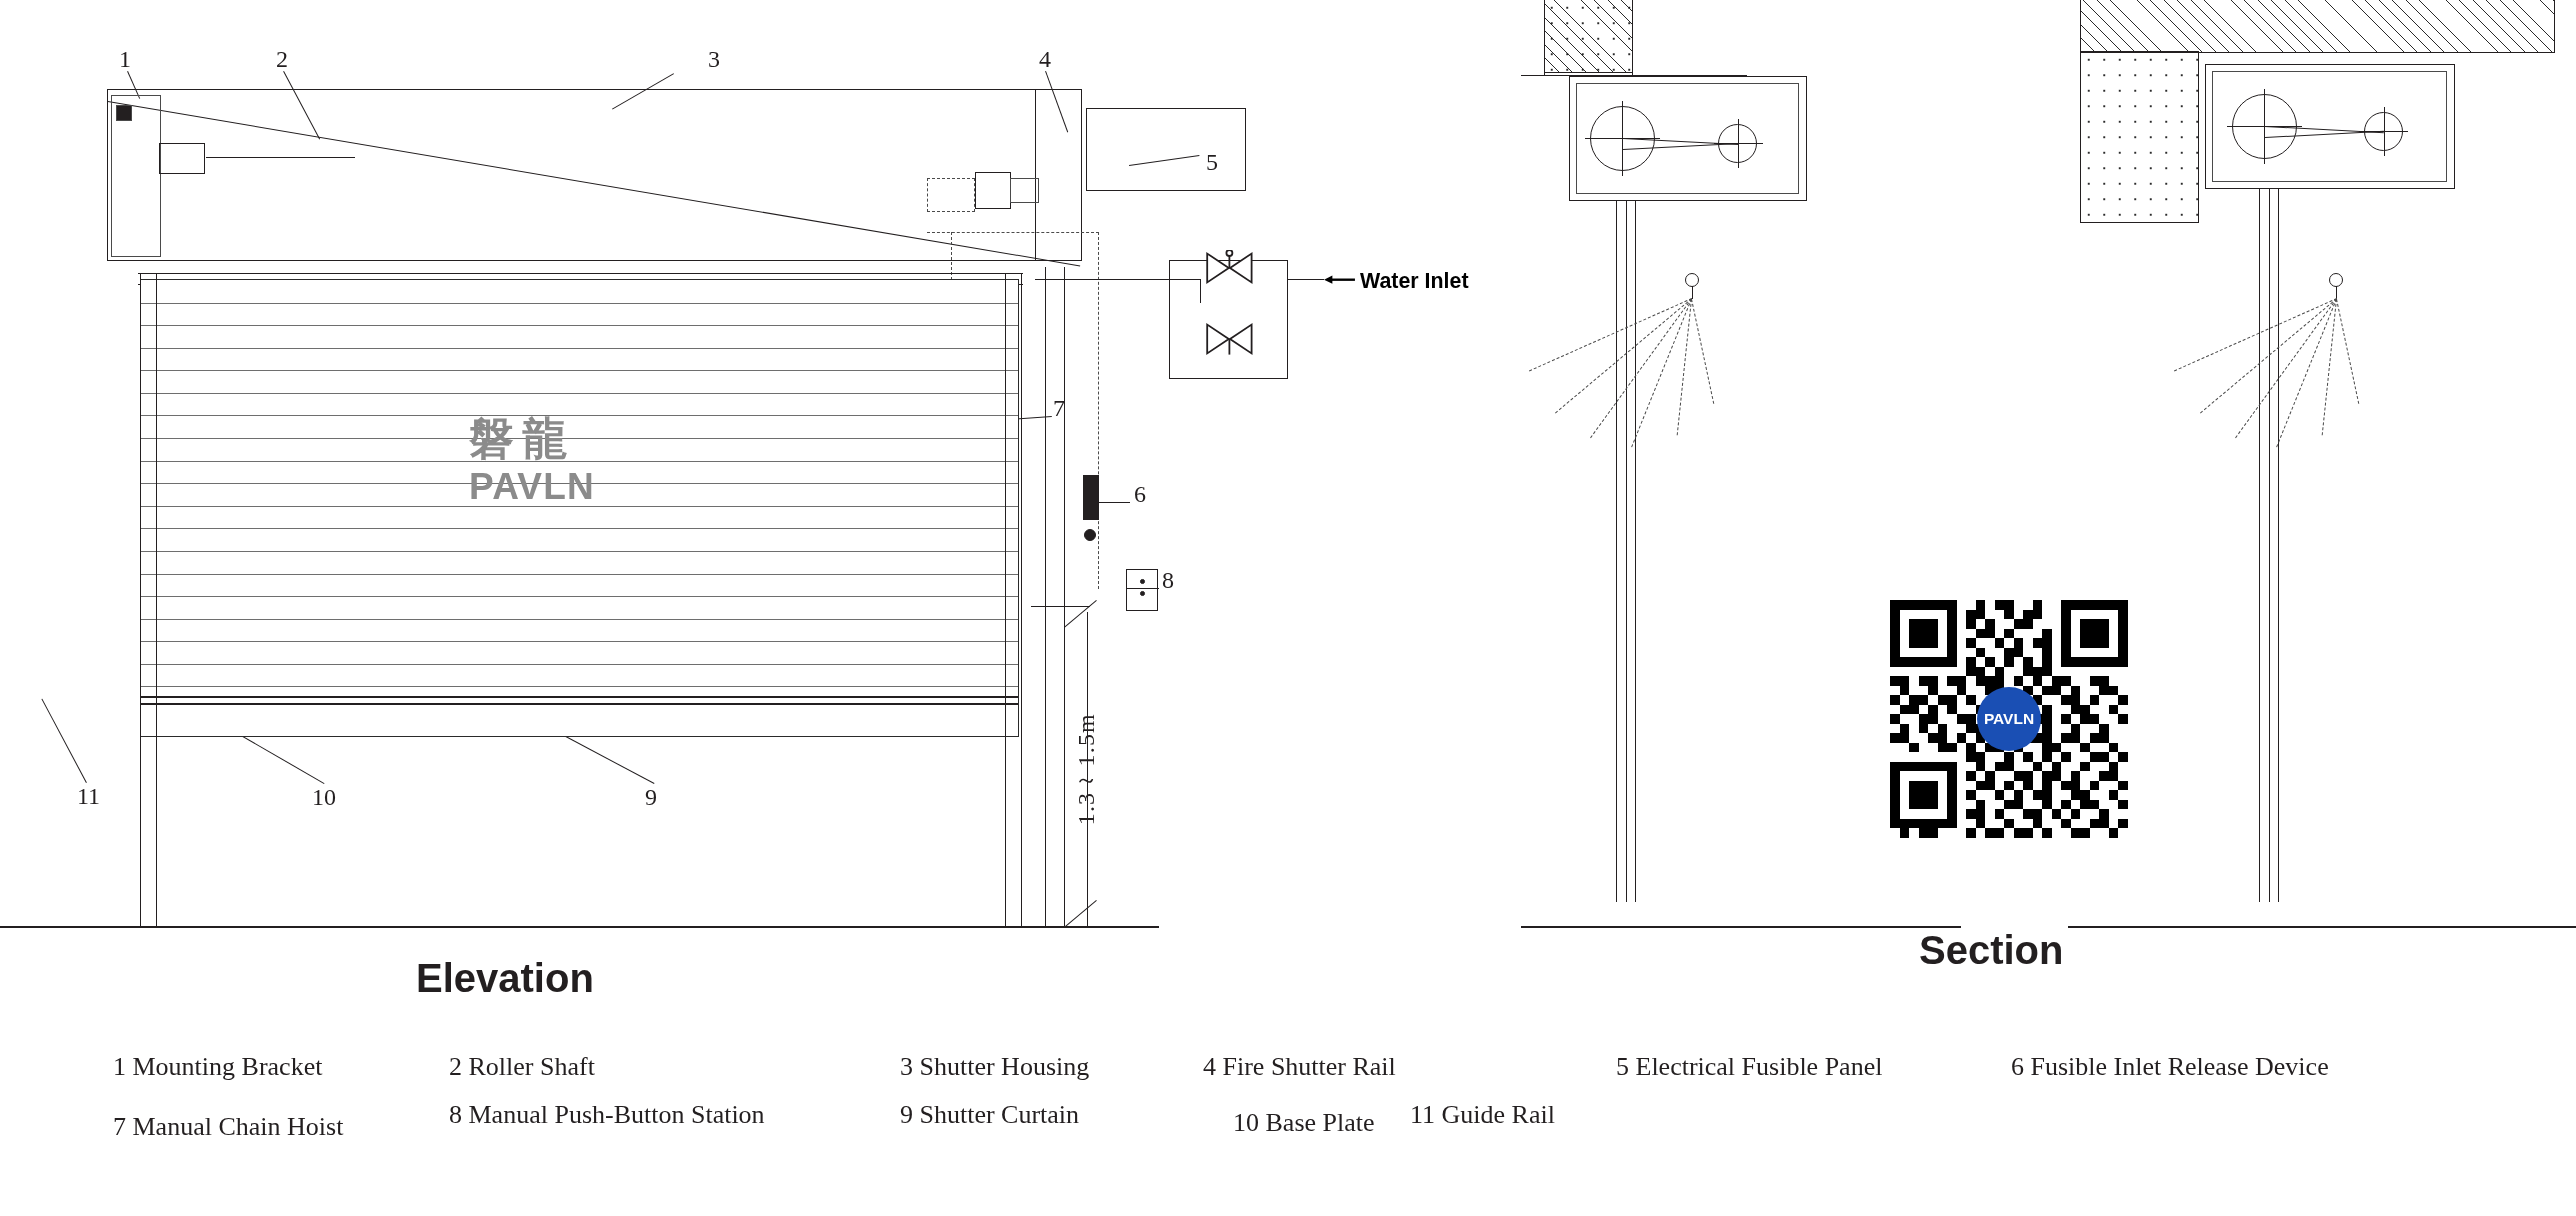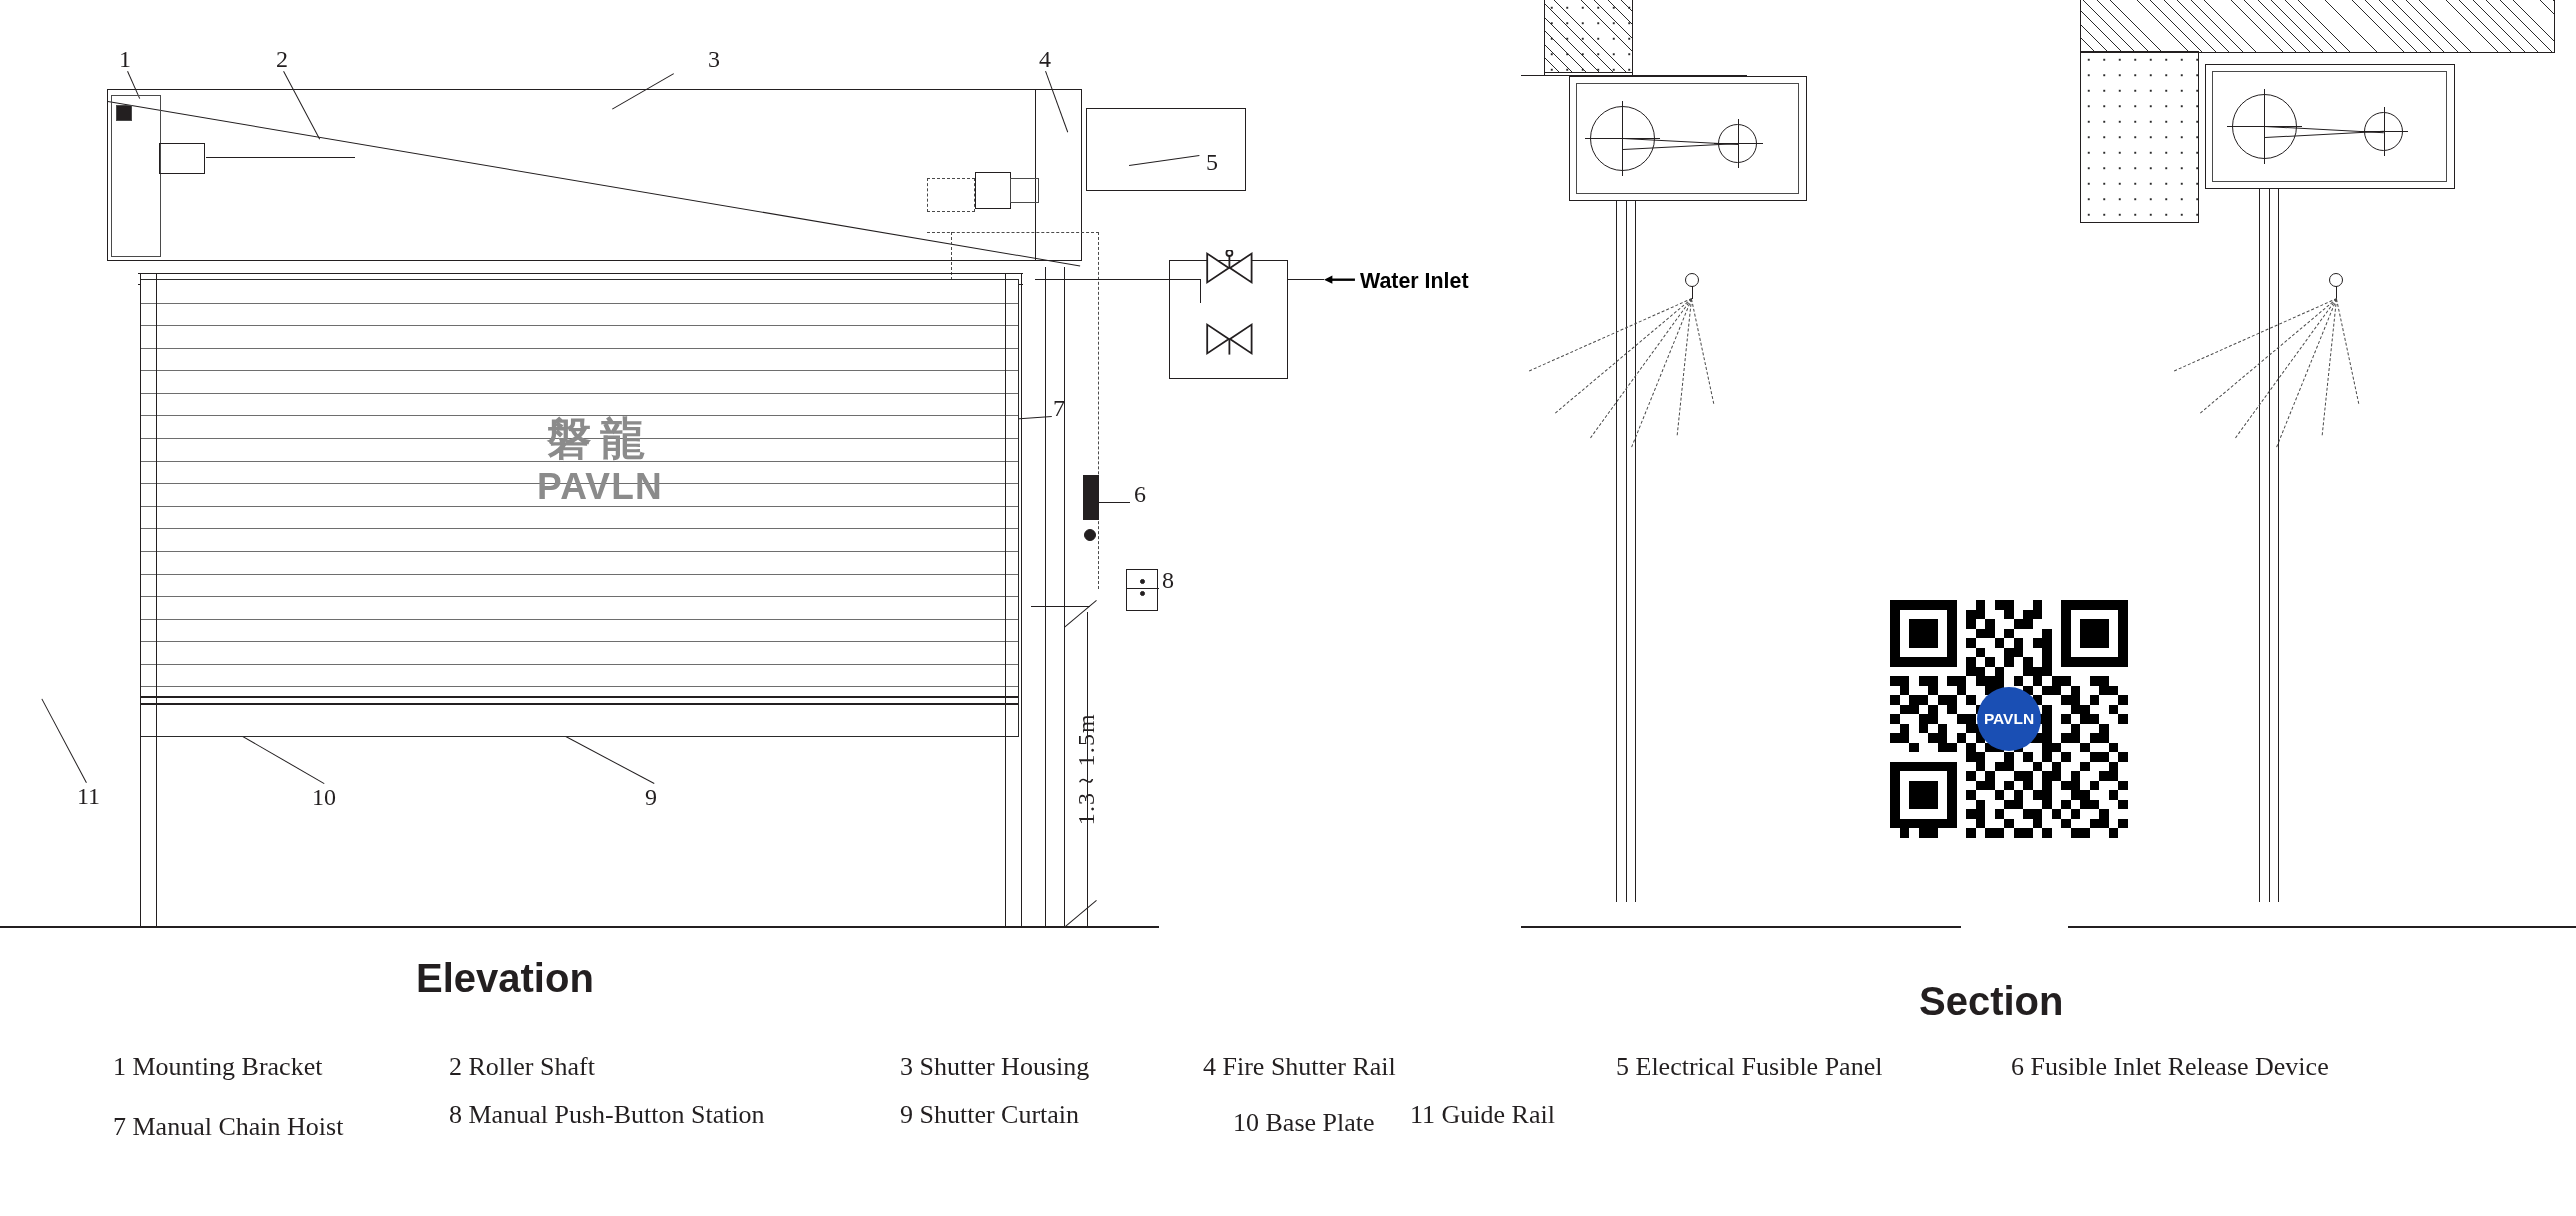--- a/index.html
+++ b/index.html
@@ -12,21 +12,21 @@
   .vl{width:1.2px;}
   .box{position:absolute;border:1.2px solid #231f20;box-sizing:border-box;}
   .boxthin{position:absolute;border:0.6px solid #4a4a4a;box-sizing:border-box;}
   .num{position:absolute;font-size:24px;font-family:"Liberation Serif",serif;color:#231f20;}
   .lead{position:absolute;background:#231f20;height:0.6px;transform-origin:0 0;}
 
   
   #elevation{position:absolute;left:0;top:0;width:1486px;height:980px;}
   .curtain{position:absolute;left:140px;top:279px;width:879px;height:458px;background:#ffffff;border:1.2px solid #2a2a2a;box-sizing:border-box;}
   .slat{position:absolute;left:0;width:100%;height:0.6px;background:#6e6e6e;}
-  .logo{position:absolute;left:481px;top:416px;width:238px;text-align:center;color:#8b8b8b;}
+  .logo{position:absolute;left:469px;top:416px;width:238px;color:#8b8b8b;}
   .logo .cn{font-size:45px;letter-spacing:8.3px;font-family:"DejaVu Sans",sans-serif;font-weight:700;line-height:1;}
   .logo .en{font-size:37px;font-family:"Liberation Sans",sans-serif;font-weight:800;letter-spacing:1.2px;margin-top:4.8px;}
 
   .dimtext{position:absolute;font-size:24px;font-family:"Liberation Serif",serif;writing-mode:vertical-rl;transform:rotate(180deg);letter-spacing:1.2px;}
 
   .waterinlet{position:absolute;font-family:"Liberation Sans",sans-serif;font-weight:700;font-size:21.4px;color:#000;}
 
   .caption{position:absolute;font-family:"Liberation Sans",sans-serif;font-weight:700;color:#231f20;}
 
   
@@ -255,21 +255,21 @@
     <div class="dash" style="left:269px;top:299px;width:107px;transform:rotate(78deg);"></div>
     <div class="dash" style="left:269px;top:299px;width:137px;transform:rotate(96deg);"></div>
     <div class="dash" style="left:269px;top:299px;width:160px;transform:rotate(112deg);"></div>
     <div class="dash" style="left:269px;top:299px;width:172px;transform:rotate(126deg);"></div>
     <div class="dash" style="left:269px;top:299px;width:178px;transform:rotate(140deg);"></div>
     <div class="dash" style="left:269px;top:299px;width:178px;transform:rotate(156deg);"></div>
 
     <div class="ln hl" style="left:0px;top:926px;width:511px;height:1.8px;"></div>
   </div>
 
-  <div class="caption" style="left:1919px;top:979px;font-size:40px;">Section</div>
+  <div class="caption" style="left:1919px;top:928px;font-size:40px;">Section</div>
 
   <div id="qrwrap">
     <svg id="qr" viewBox="0 0 25 25" shape-rendering="crispEdges">
       <rect width="25" height="25" fill="#ffffff"></rect>
       <g fill="#000000">
         <rect x="0" y="0" width="7" height="1"></rect>
           <rect x="9" y="0" width="1" height="1"></rect>
           <rect x="11" y="0" width="2" height="1"></rect>
           <rect x="15" y="0" width="1" height="1"></rect>
           <rect x="18" y="0" width="7" height="1"></rect>

